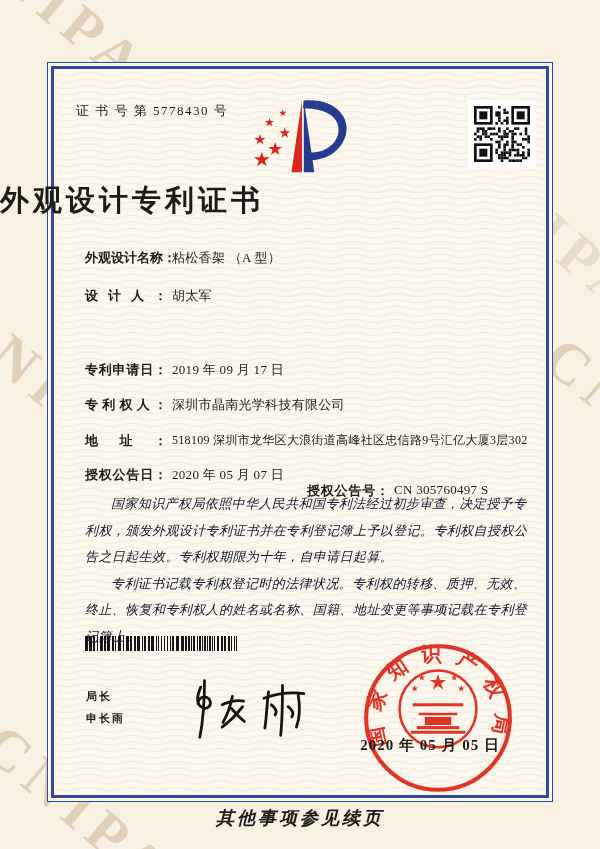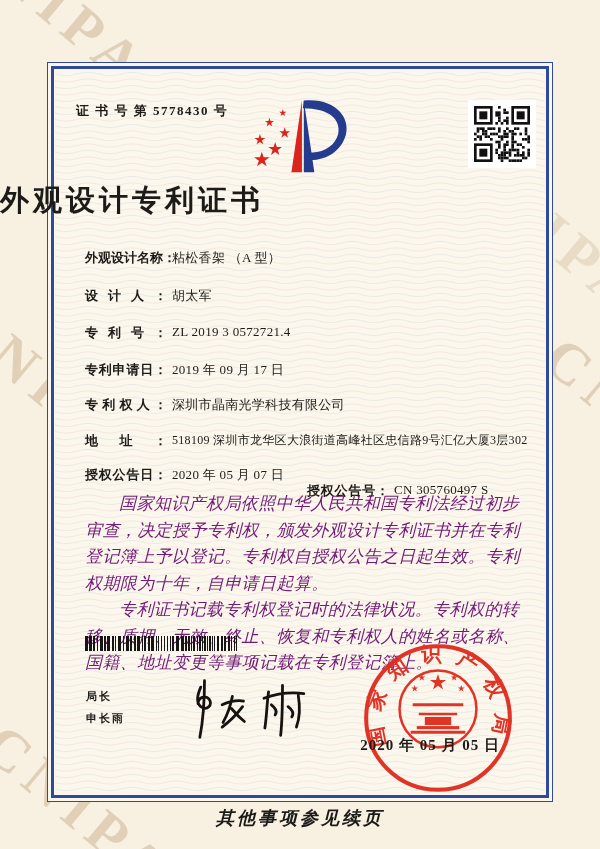--- a/index.html
+++ b/index.html
@@ -14,43 +14,43 @@
   .wm{position:absolute;font-family:"Liberation Serif","DejaVu Serif",serif;font-weight:bold;
       font-size:58px;letter-spacing:9px;color:rgba(172,140,96,0.32);transform:rotate(40deg);
       white-space:nowrap;z-index:1;}
   .wm.inside{color:rgba(172,140,96,0.20);}
 
   .frame{position:absolute;left:47px;top:62px;width:506px;height:740px;
          border:1.5px solid var(--frame_blue);background:var(--paper_inner);z-index:2;}
   .frame-inner{position:absolute;inset:3px;border:3px solid var(--frame_blue);}
   .waves{position:absolute;left:55px;top:70px;width:490px;height:724px;z-index:3;}
 
-  .cert-no{position:absolute;left:76px;top:102px;font-size:13px;font-weight:700;
+  .cert-no{position:absolute;left:76px;top:102px;font-size:13px;font-weight:400;
            letter-spacing:1.5px;z-index:5;}
   .logo{position:absolute;left:246px;top:92px;width:108px;height:84px;z-index:5;}
   .fill-red{fill:var(--logo_red);} .fill-blue{fill:var(--logo_blue);}
   .qr{position:absolute;left:468px;top:100px;width:68px;height:68px;background:#fff;
       padding:6px;z-index:5;}
   .qr svg{display:block;width:56px;height:56px;}
 
   .title{position:absolute;left:0;top:181px;width:100%;font-size:29px;
          font-weight:bold;letter-spacing:4px;z-index:5;}
 
   .row{position:absolute;left:85px;width:460px;font-size:13px;z-index:5;white-space:nowrap;}
   .r1{top:249px;} .r2{top:287px;} .r3{top:324px;} .r4{top:361px;}
   .r5{top:396px;} .r6{top:432px;} .r7{top:466px;}
   .flabel{display:inline-block;width:82px;text-align:justify;text-align-last:justify;
           font-weight:600;vertical-align:top;}
   .fvalue{margin-left:5px;letter-spacing:0.3px;}
   .r6 .fvalue{font-size:12px;}
   .pair2{position:absolute;left:222px;top:0;margin-top:16px;}
 
   .paras{position:absolute;left:85px;top:491px;width:443px;z-index:5;}
-  .paras p{font-size:17px;line-height:26.5px;text-indent:2em;font-style:italic;
-           letter-spacing:0.4px;color:#701a75;}
+  .paras p{font-size:13px;line-height:26.5px;text-indent:2em;font-style:italic;
+           letter-spacing:0.4px;color:#0f172a;}
 
   .barcode{position:absolute;left:85px;top:636px;width:155px;height:15px;z-index:5;}
 
   .director{position:absolute;left:86px;top:689px;z-index:5;
             font-family:"Liberation Sans","DejaVu Sans",sans-serif;font-weight:600;
             font-size:11px;letter-spacing:2px;}
   .director div{margin-bottom:7px;}
 
   .signature{position:absolute;left:180px;top:676px;width:140px;height:65px;z-index:6;}
   .signature path{stroke:#15120f;stroke-width:3;fill:none;stroke-linecap:round;}
@@ -355,23 +355,20 @@
   </div>
 
   <h1 class="title">外观设计专利证书</h1>
 
   <div class="row r1">
     <span class="flabel">外观设计名称：</span><span class="fvalue">粘松香架 （A 型）</span>
   </div>
   <div class="row r2">
     <span class="flabel">设计人：</span><span class="fvalue">胡太军</span>
   </div>
-  <div class="row r3">
-    <span class="flabel">专利号：</span><span class="fvalue">ZL 2019 3 0572721.4</span>
-  </div>
   <div class="row r4">
     <span class="flabel">专利申请日：</span><span class="fvalue">2019 年 09 月 17 日</span>
   </div>
   <div class="row r5">
     <span class="flabel">专利权人：</span><span class="fvalue">深圳市晶南光学科技有限公司</span>
   </div>
   <div class="row r6">
     <span class="flabel">地址：</span><span class="fvalue">518109 深圳市龙华区大浪街道高峰社区忠信路9号汇亿大厦3层302</span>
   </div>
   <div class="row r7">

